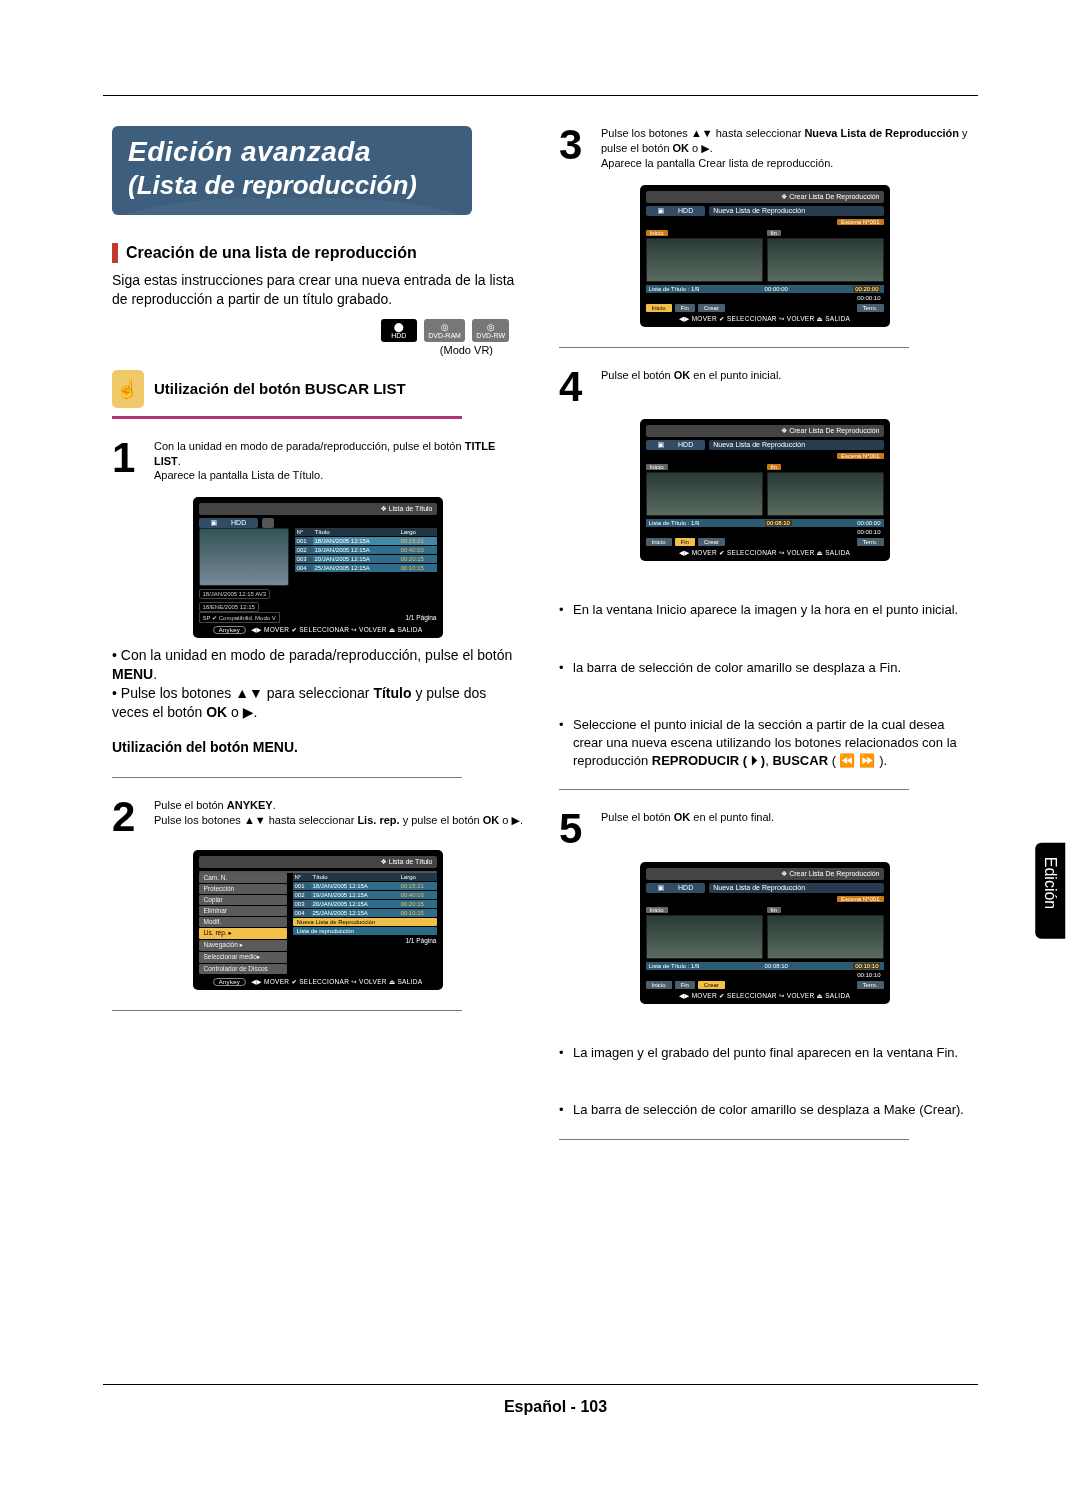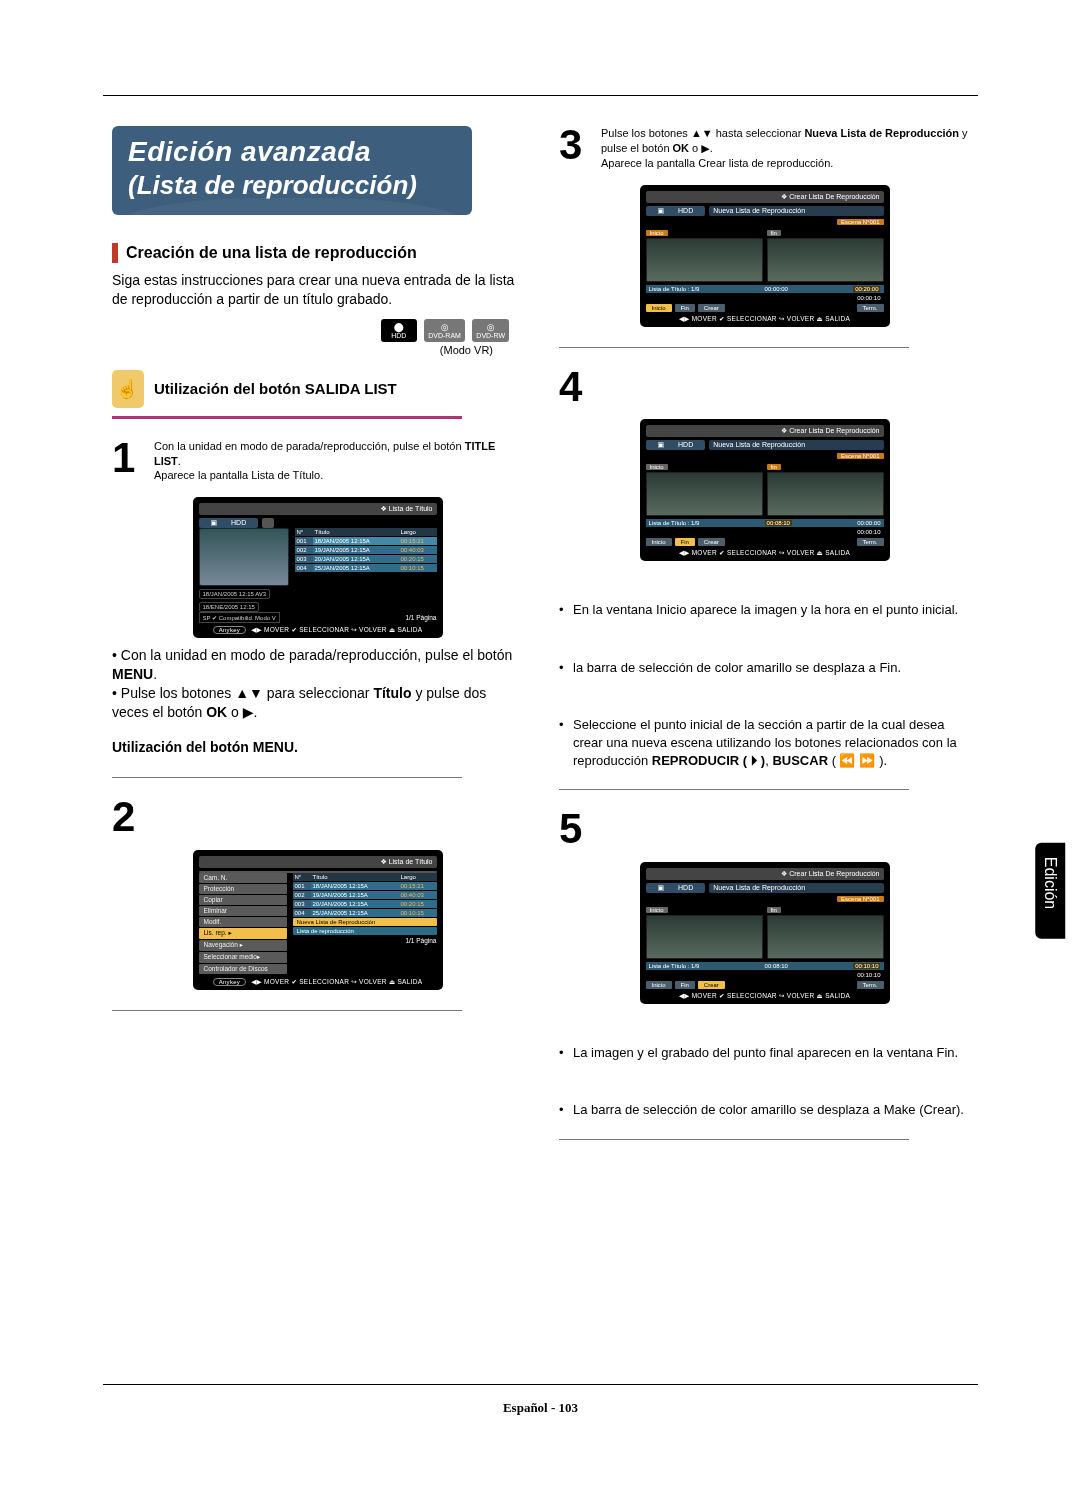--- a/index.html
+++ b/index.html
@@ -140,23 +140,23 @@
   .side-tab {
     position: absolute; right: -120px; top: 780px;
     transform: rotate(90deg);
     background: #000; color:#fff;
     font-size: 16px; padding: 6px 30px 6px 14px;
     border-radius: 0 0 6px 6px;
   }
   .side-tab .dim { color:#888; }
 
   .footer {
-    position: absolute; left: 0; bottom: -32px; width: 100%;
+    position: absolute; left: 15px; bottom: -32px; width: 100%;
     text-align: center;
-    font-size: 13px; font-weight: bold; font-family: Liberation Serif, serif;
+    font-size: 16px; font-weight: bold;
   }
   .footer .pn { font-weight: bold; }
   .iconbtn { font-family: Arial; }
 </style>
 </head>
 <body>
 
 <div class="page-frame">
   <div class="side-tab">
     <span>Edición</span><span class="dim"></span>
@@ -183,21 +183,21 @@
 
     <div class="disc-row">
       <span class="disc-badge on"><span class="disc-circ">⬤</span><span>HDD</span></span>
       <span class="disc-badge off"><span class="disc-circ">◎</span><span>DVD-RAM</span></span>
       <span class="disc-badge off"><span class="disc-circ">◎</span><span>DVD-RW</span></span>
     </div>
     <div class="modo">(Modo VR)</div>
 
     <div class="util-head">
       <div class="util-icon">☝</div>
-      <h4>Utilización del botón SALIDA LIST</h4>
+      <h4>Utilización del botón BUSCAR LIST</h4>
     </div>
     <div class="magenta-rule"></div>
 
     <div class="step">
       <div class="step-num">1</div>
       <div class="step-body">
         <span>Con la unidad en modo de parada/reproducción, pulse el botón </span><b>TITLE LIST</b><span>.</span><br>
         <span>Aparece la pantalla Lista de Título.</span>
       </div>
     </div>
@@ -257,20 +257,24 @@
     <p class="body-text">
       <span>• Con la unidad en modo de parada/reproducción, pulse el botón </span><b>MENU</b><span>.</span><br>
       <span>• Pulse los botones ▲▼ para seleccionar </span><b>Título</b><span> y pulse dos veces el botón </span><b>OK</b><span> o ▶.</span>
     </p>
     <p class="body-text" style="font-weight:bold;margin-top:16px;">Utilización del botón MENU.</p>
 
     <div class="divider"></div>
 
     <div class="step">
       <div class="step-num">2</div>
+      <div class="step-body">
+        <span>Pulse el botón </span><b>ANYKEY</b><span>.</span><br>
+        <span>Pulse los botones ▲▼ hasta seleccionar </span><b>Lis. rep.</b><span> y pulse el botón </span><b>OK</b><span> o ▶.</span>
+      </div>
     </div>
 
     <div class="osd">
       <div class="osd-title">❖  Lista de Título</div>
       <div class="osd-tab">
           <span class="muted" style="width:100%"> </span>
         </div>
       <div class="osd-row">
         <div class="ctx-menu">
           <div>Cam. N.</div>
@@ -356,20 +360,23 @@
         <span>Crear</span>
         <span class="right-align">Term.</span>
       </div>
       <div class="osd-foot"><span>◀▶ MOVER    ✔ SELECCIONAR  ↪ VOLVER     ⏏ SALIDA</span></div>
     </div>
 
     <div class="divider"></div>
 
     <div class="step">
       <div class="step-num">4</div>
+      <div class="step-body">
+        <span>Pulse el botón </span><b>OK</b><span> en el punto inicial.</span>
+      </div>
     </div>
 
     <div class="osd osd-create">
       <div class="osd-title">❖  Crear Lista De Reproducción</div>
       <div class="osd-tab">
           <span><span class="iconbtn">▣ </span><span>HDD</span></span>
           <span style="flex:1;background:#273c4e;padding:1px 4px;">Nueva Lista de Reproducción</span>
         </div>
       <div style="text-align:right;margin-top:2px;"><span class="lab">Escena N°001</span></div>
       <div class="dual">
@@ -394,20 +401,23 @@
     <ul class="bullets">
       <li>En la ventana Inicio aparece la imagen y la hora en el punto inicial.</li>
       <li>la barra de selección de color amarillo se desplaza a Fin.</li>
       <li><span>Seleccione el punto inicial de la sección a partir de la cual desea crear una nueva escena utilizando los botones relacionados con la reproducción </span><b>REPRODUCIR ( ⏵ )</b><span>, </span><b>BUSCAR</b><span> ( ⏪ ⏩ ).</span></li>
     </ul>
 
     <div class="divider"></div>
 
     <div class="step">
       <div class="step-num">5</div>
+      <div class="step-body">
+        <span>Pulse el botón </span><b>OK</b><span> en el punto final.</span>
+      </div>
     </div>
 
     <div class="osd osd-create">
       <div class="osd-title">❖  Crear Lista De Reproducción</div>
       <div class="osd-tab">
           <span><span class="iconbtn">▣ </span><span>HDD</span></span>
           <span style="flex:1;background:#273c4e;padding:1px 4px;">Nueva Lista de Reproducción</span>
         </div>
       <div style="text-align:right;margin-top:2px;"><span class="lab">Escena N°001</span></div>
       <div class="dual">

